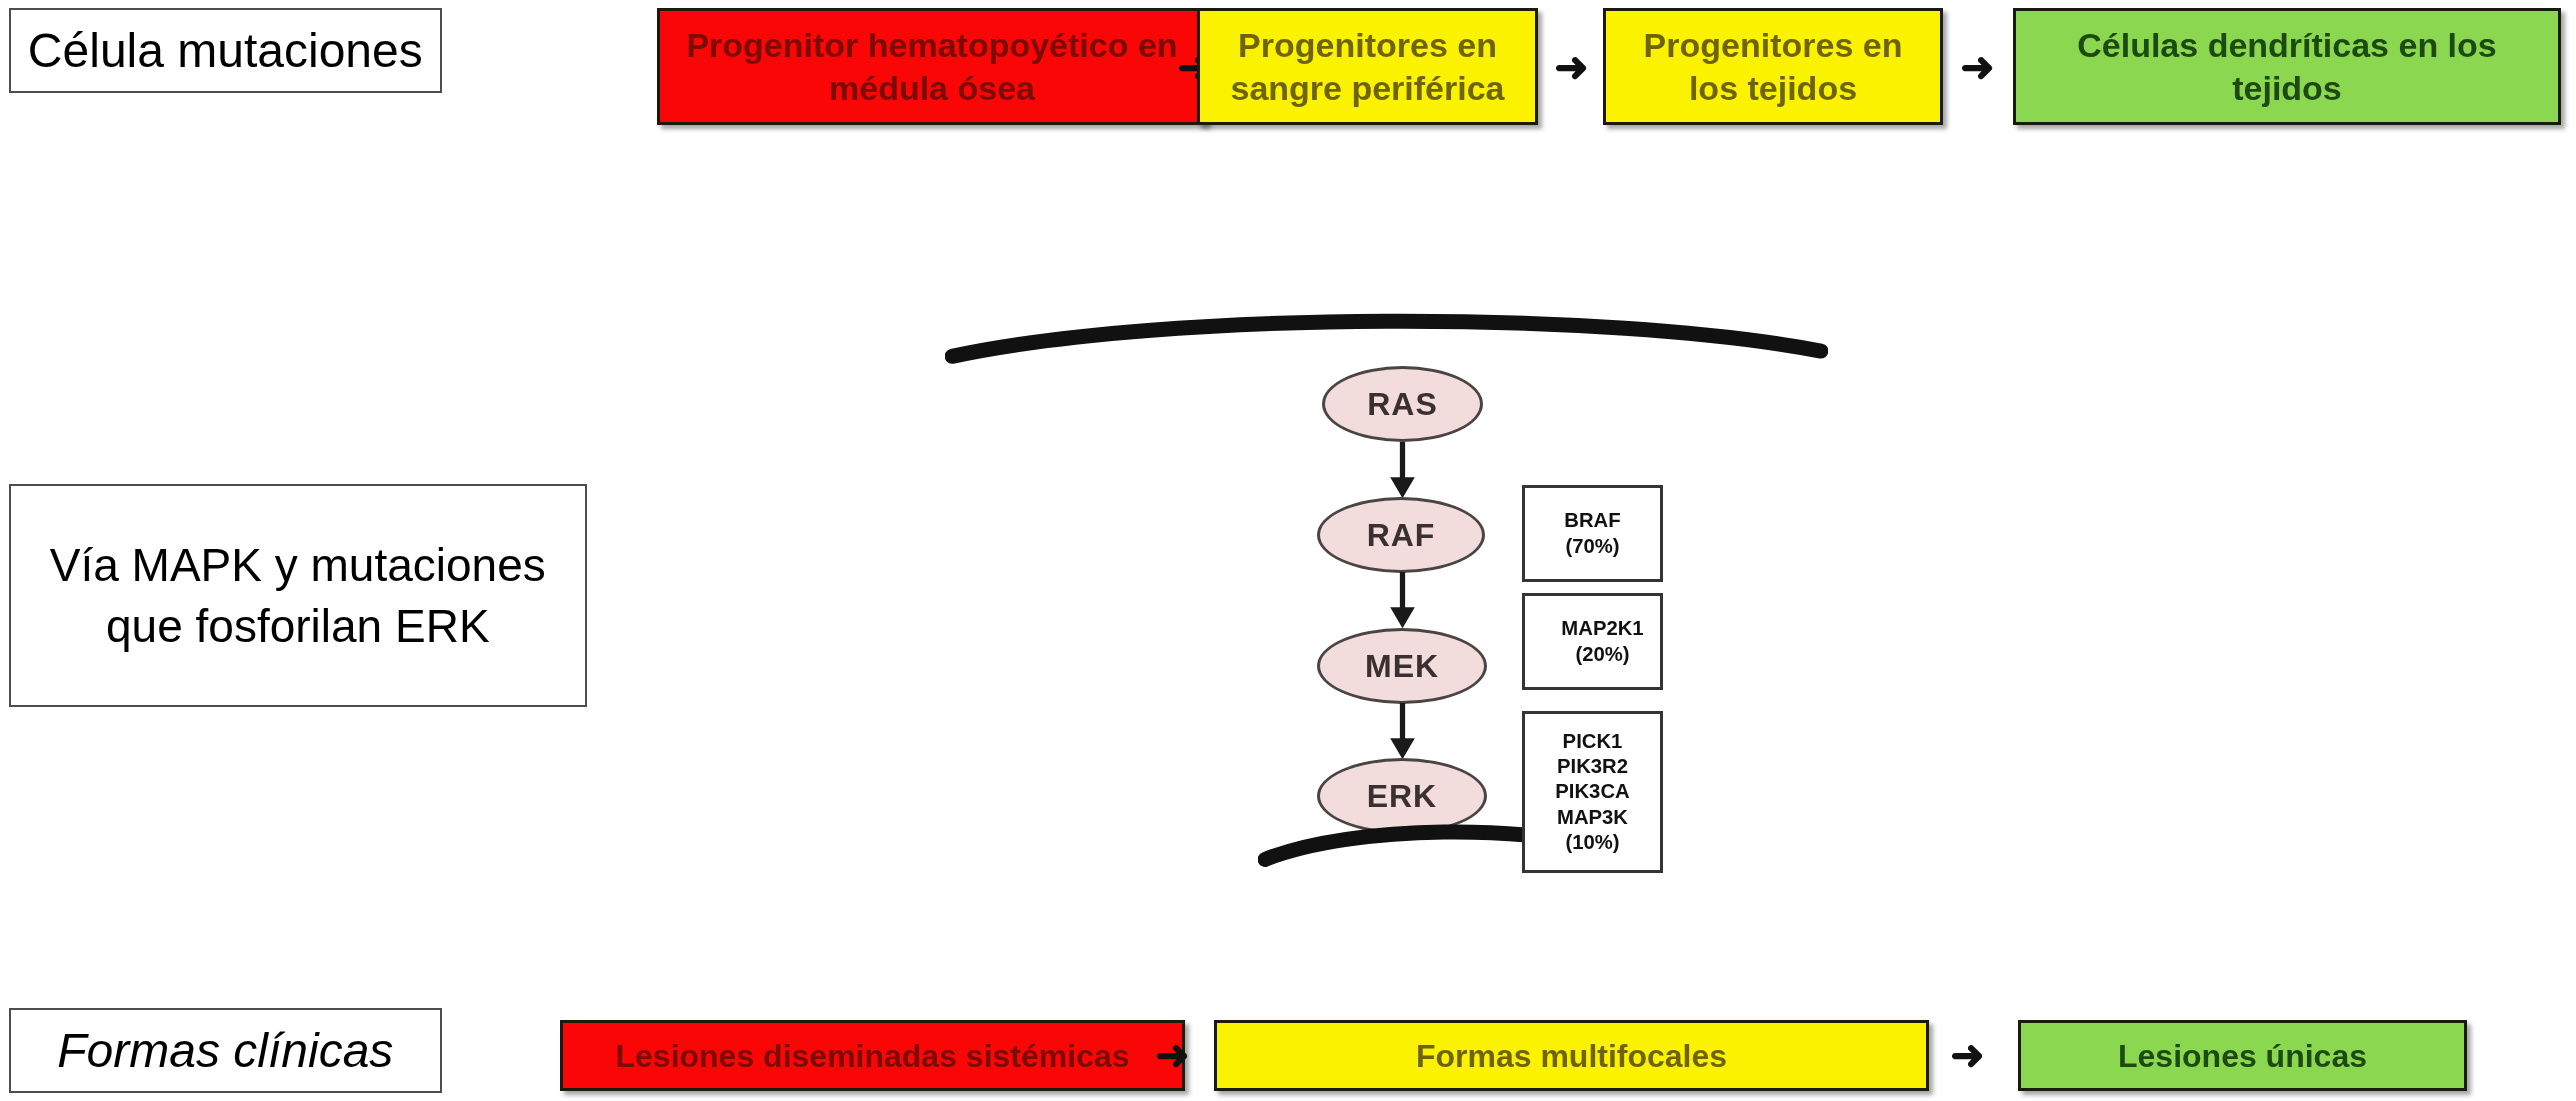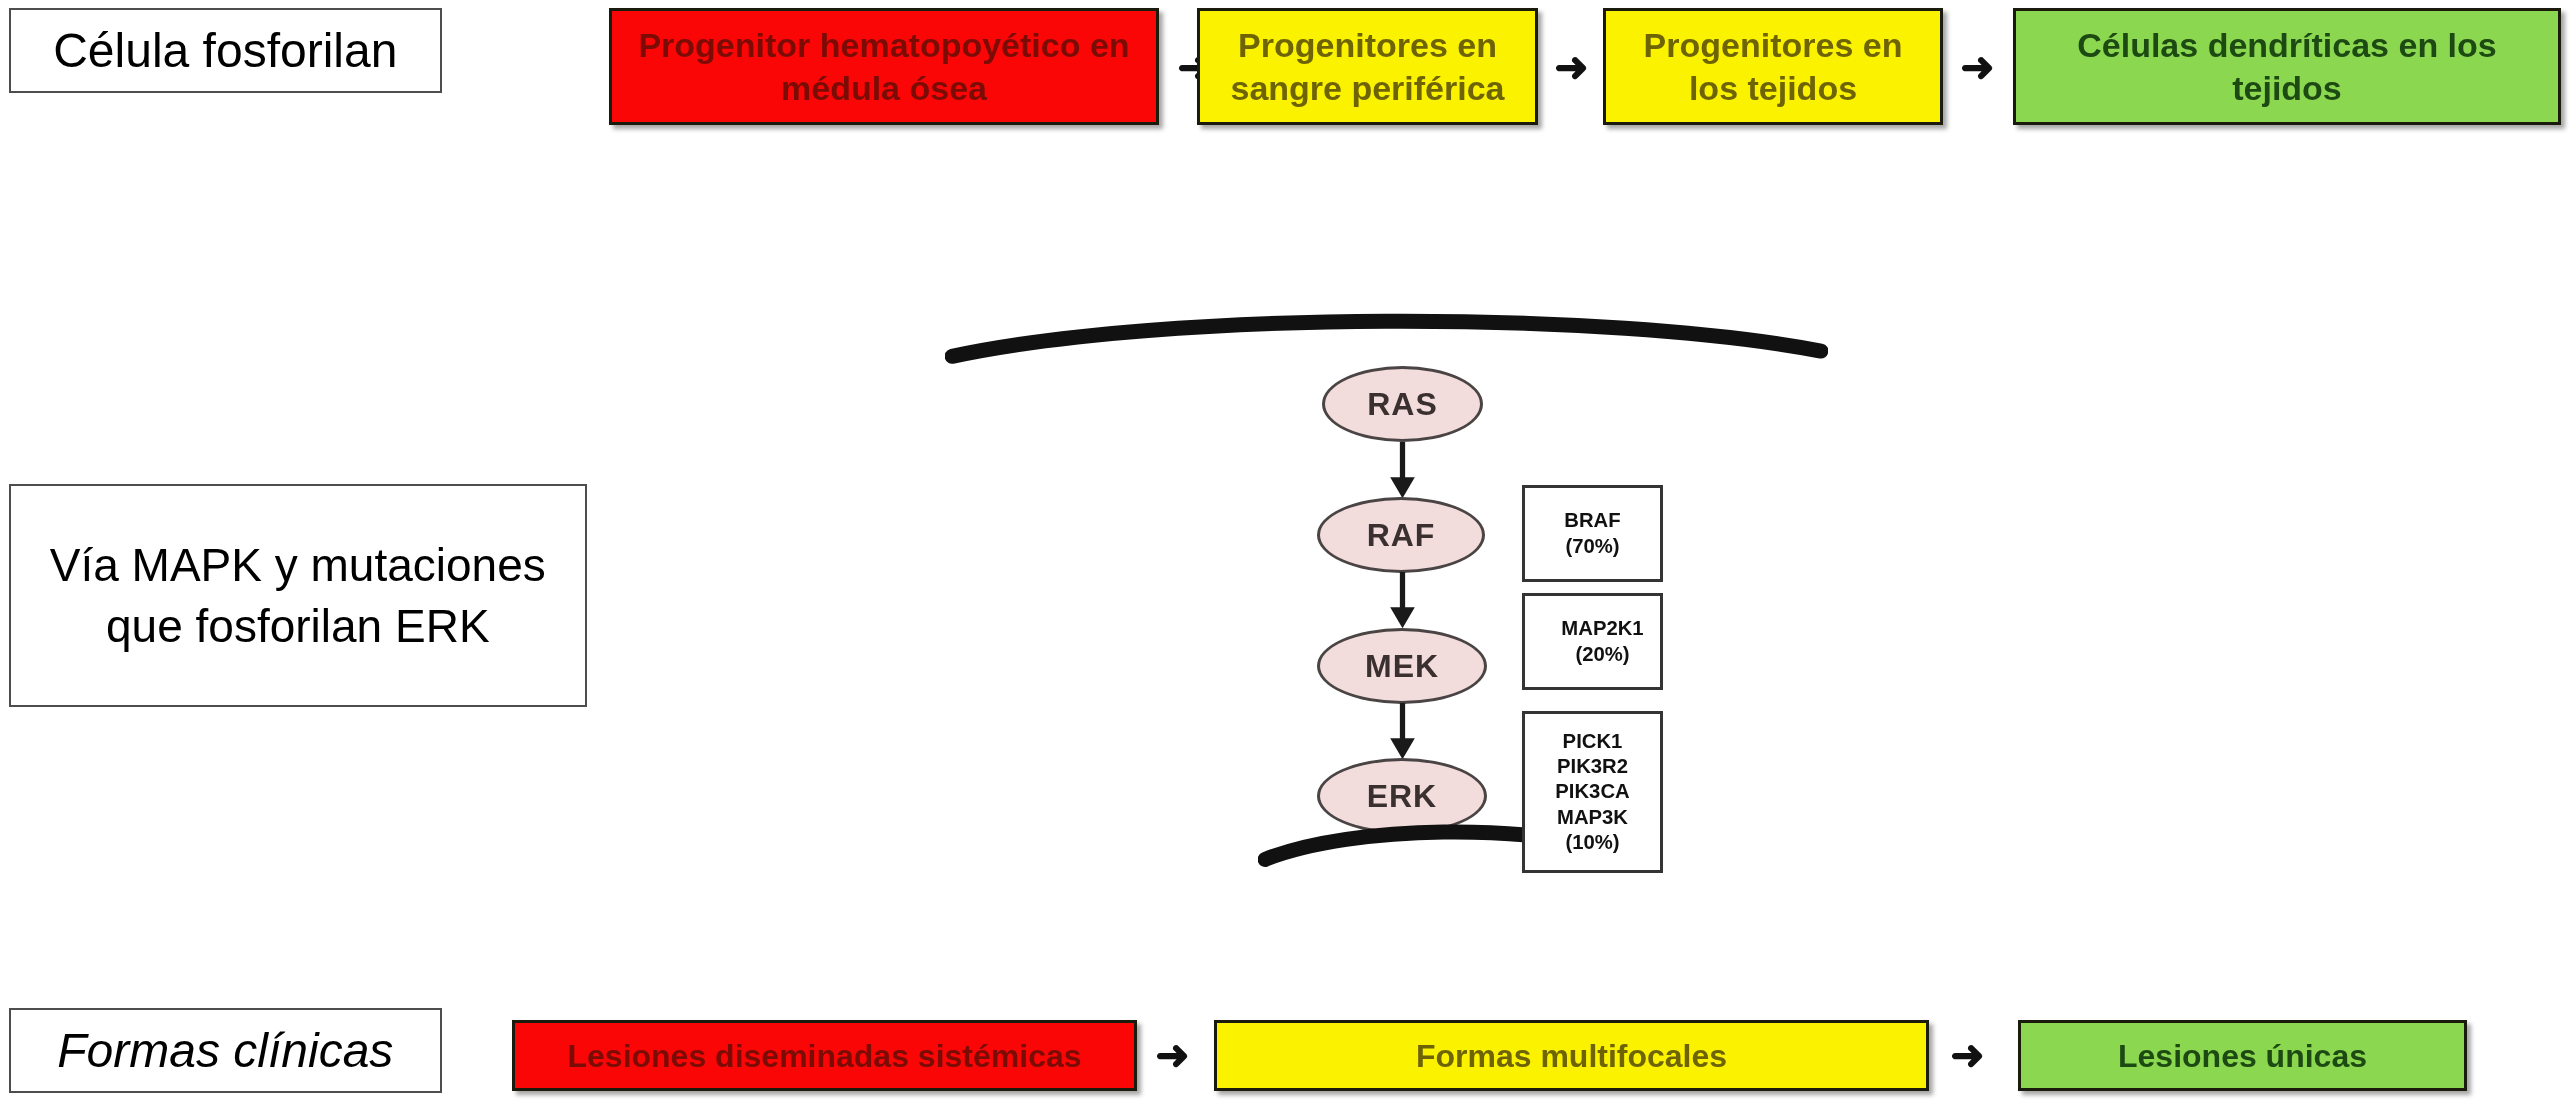--- a/index.html
+++ b/index.html
@@ -57,21 +57,21 @@
     border: 3.5px solid #1a1a0d;
     display: flex;
     align-items: center;
     justify-content: center;
     text-align: center;
     font-weight: bold;
     line-height: 1.25;
     padding: 0 12.4px;
     box-shadow: 4.4px 4.4px 4.4px rgba(0,0,0,0.35);
   }
-  .fb-red    { background: #fb0606; color: #7a0b05; }
+  .fb-red    { background: #fb0606; color: #7a0b05; margin-left: 48px; }
   .fb-yellow { background: #fbf200; color: #6e6405; }
   .fb-green  { background: #8bd košt; }
   .fb-green  { background: #8bd750; color: #1d4a12; }
 
   
   .arrow {
     position: absolute;
     display: flex;
     align-items: center;
     justify-content: center;
@@ -115,21 +115,21 @@
     line-height: 1.25;
     color: #111111;
     font-weight: bold;
   }
 </style>
 </head>
 <body>
 
 <div id="canvas">
 
-  <div class="row-label" id="label-cell">Célula fosforilan</div>
+  <div class="row-label" id="label-cell">Célula mutaciones</div>
 
   <div class="flow-box fb-red" style="left:609px; top:8px; width:550px; height:117px; font-size:34px;">Progenitor hematopoyético en médula ósea</div>
 
   <span class="arrow" style="left:1170px; top:42px; width:49px; height:51px;">➜</span>
 
   <div class="flow-box fb-yellow" style="left:1197px; top:8px; width:341px; height:117px; font-size:34px;">Progenitores en sangre periférica</div>
 
   <span class="arrow" style="left:1547px; top:42px; width:49px; height:51px;">➜</span>
 
   <div class="flow-box fb-yellow" style="left:1603px; top:8px; width:340px; height:117px; font-size:34px;">Progenitores en los tejidos</div>

